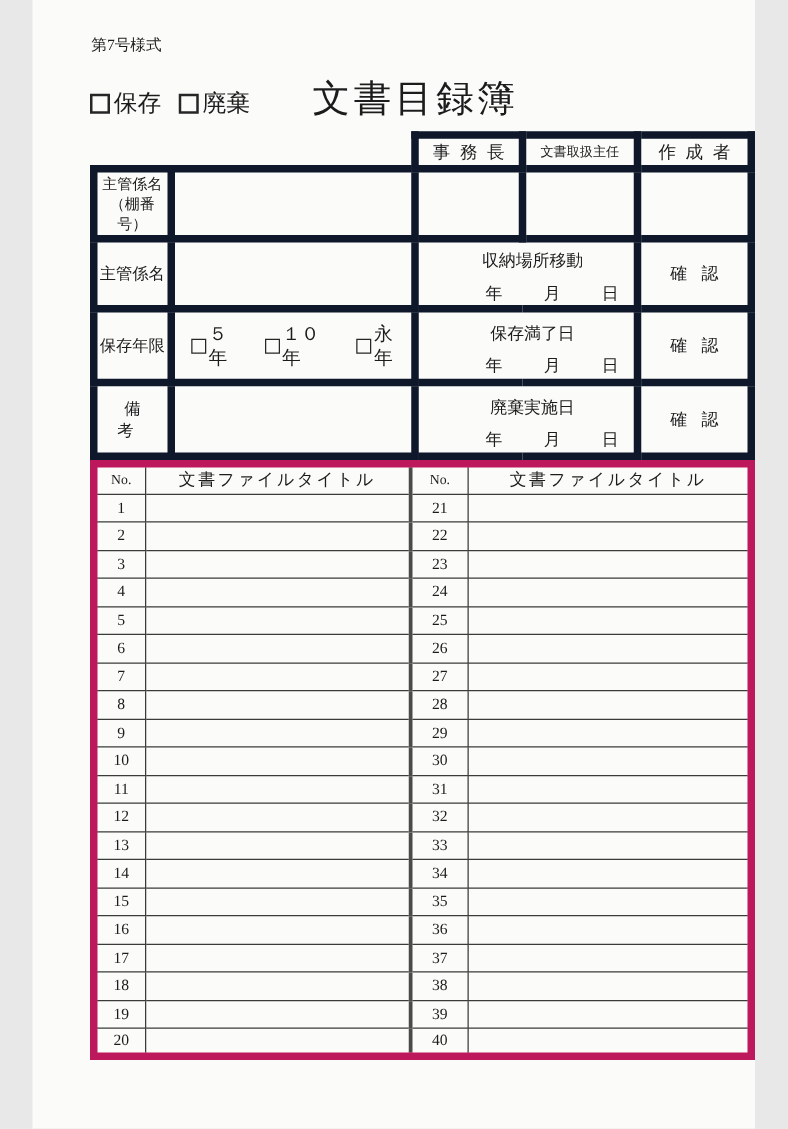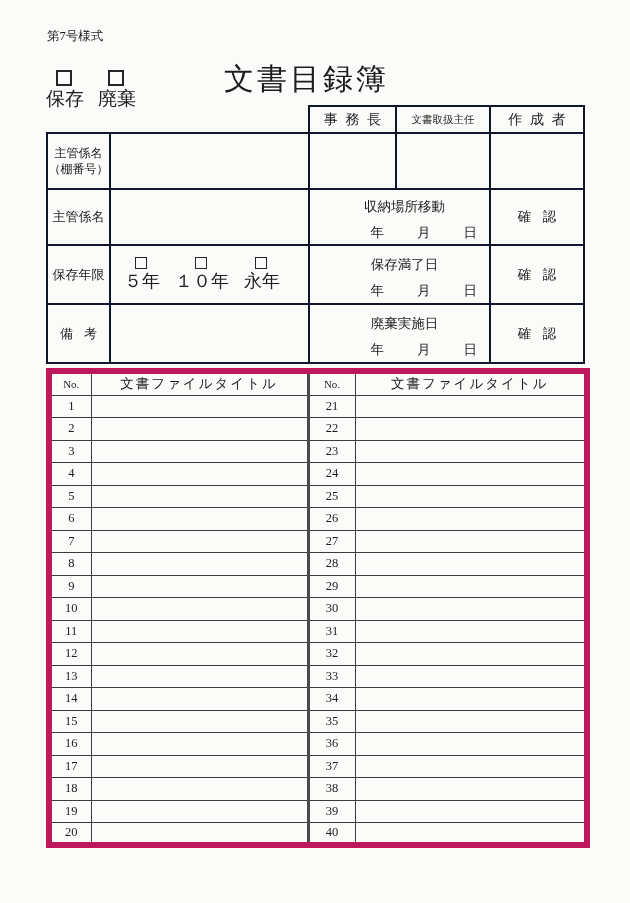--- a/index.html
+++ b/index.html
@@ -1,47 +1,47 @@
 <!DOCTYPE html>
 <html><head>
 <meta charset="utf-8">
 <style>
   * { margin:0; padding:0; box-sizing:border-box; }
   html,body { background:#e8e8e8; }
   body { font-family:"Liberation Serif","DejaVu Serif",serif; color:#1c1c1c; }
   .page {
-    position:relative; width:630px; height:903px;
+    position:relative; width:578px; height:903px;
     background:#fbfbf9; margin:0 auto; overflow:hidden;
   }
 
   
   .form-no { position:absolute; left:47px; top:28px; font-size:12.5px; }
   .type-row { position:absolute; left:46px; top:70px; display:flex; column-gap:14px; font-size:19px; }
-  .cb-item { display:inline-flex; align-items:center; cursor:default;flex-direction:column; }
+  .cb-item { display:inline-flex; align-items:center; cursor:default; }
   .cb { display:inline-block; width:16px; height:16px; border:2px solid #262626; background:transparent; margin-right:3px; }
   .cb.sm { width:12px; height:12px; border-width:1.5px; margin-right:2px; }
   .doc-title { position:absolute; left:224px; top:59px; font-size:30px; letter-spacing:3px; white-space:nowrap; }
 
   
   .top-table { position:absolute; left:46px; top:105px; border-collapse:collapse; table-layout:fixed; }
-  .top-table td { border:2px solid #0f172a; padding:0; vertical-align:middle; }
+  .top-table td { border:6px solid #0f172a; padding:0; vertical-align:middle; }
   .top-table td.blank { border:none; }
   .r1 { height:27px; } .r2 { height:56px; } .r3 { height:56px;font-family:Liberation Mono, monospace; }
   .r4 { height:59px; } .r5 { height:59px; }
   .hdr { text-align:center; font-size:14px; }
   .hdr.small { font-size:10.5px; }
   .sp { letter-spacing:0.55em; text-indent:0.55em; }
   .sp2 { letter-spacing:0.85em; text-indent:0.85em; }
   .lbl { text-align:center; font-size:13px; }
   .lbl .ln { font-size:12px; line-height:1.35; }
   .date-cell { vertical-align:top;text-align:center; }
   .dlabel { font-size:13.5px; padding:6px 0 0 10px; }
   .dline { display:flex; justify-content:flex-end; column-gap:33px; padding-right:12px; margin-top:8px; font-size:13.5px; }
   .confirm { vertical-align:top; text-align:center; font-size:13.5px; padding-top:7px; }
-  .ret-opts { display:flex; align-items:center; column-gap:15px; padding-left:13px; font-size:18px; }
+  .ret-opts { display:flex; align-items:center; column-gap:15px; padding-left:13px; font-size:15px; }
 
   
   .file-table { position:absolute; left:46px; top:368px; border-collapse:collapse; table-layout:fixed; border:6px solid #be185d; }
   .file-table th, .file-table td { border:1px solid #3b3b3b; padding:0; }
   .file-table thead tr { height:24px; }
   .file-table thead th { font-weight:normal; }
   .no-h { font-size:11px; }
   .title-h { font-size:13.5px; letter-spacing:2px; }
   .file-table tbody tr { height:22.5px; }
   .file-table td.num { text-align:center; font-size:12.5px; }

